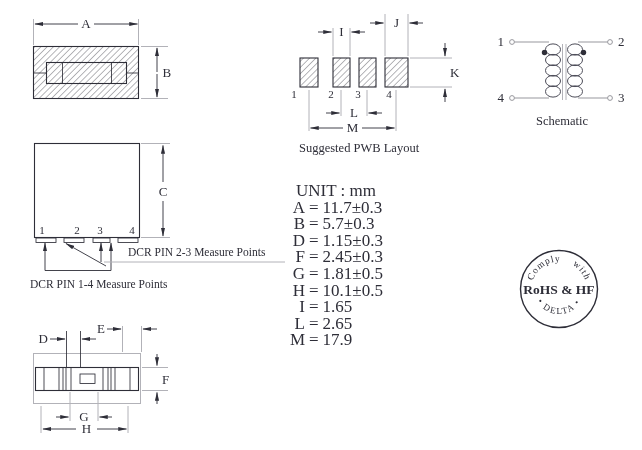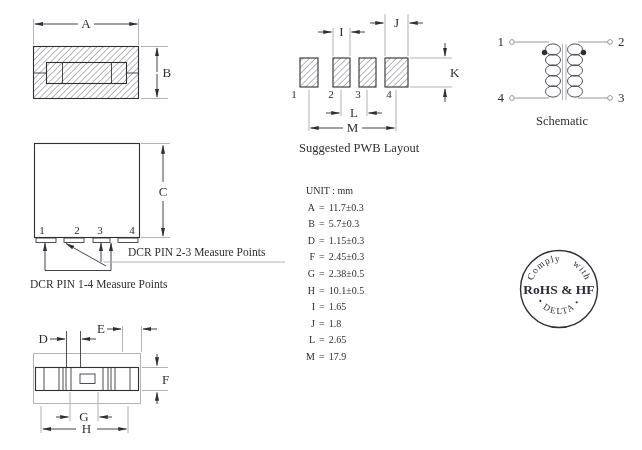--- a/index.html
+++ b/index.html
@@ -19,21 +19,21 @@
   .t{font-size:13px;}
   .n{font-size:11px;}
   .cap{font-size:12.5px;}
   .dcr{font-size:11.5px;}
   .mid{text-anchor:middle;}
   .end{text-anchor:end;}
   .stamp-arc{font-size:9.5px;letter-spacing:1px;word-spacing:9px;}
   .stamp-arc-b{font-size:9px;letter-spacing:1.6px;}
   .stamp-center{font-size:13.5px;font-weight:600;}
   
-  #dimlist{position:absolute;left:298px;top:183px;font-size:10px;line-height:16.6px;white-space:nowrap;}
+  #dimlist{position:absolute;left:288px;top:183px;font-size:17px;line-height:16.6px;white-space:nowrap;}
   #dimlist .unit{padding-left:8px;}
   .dim-letter{display:inline-block;width:17px;text-align:right;}
   .dim-eq{display:inline-block;padding:0 4px;}
 </style>
 </head>
 <body>
 
 <div id="stage">
 
 <svg id="drawing-svg" width="642" height="450" viewBox="0 0 642 450">
@@ -179,21 +179,20 @@
     </text>
   </g>
 </svg>
 
   <div id="dimlist">
     <div class="unit">UNIT : mm</div>
     <div class="dim-row"><span class="dim-letter">A</span><span class="dim-eq">=</span><span class="dim-value">11.7±0.3</span></div>
     <div class="dim-row"><span class="dim-letter">B</span><span class="dim-eq">=</span><span class="dim-value">5.7±0.3</span></div>
     <div class="dim-row"><span class="dim-letter">D</span><span class="dim-eq">=</span><span class="dim-value">1.15±0.3</span></div>
     <div class="dim-row"><span class="dim-letter">F</span><span class="dim-eq">=</span><span class="dim-value">2.45±0.3</span></div>
-    <div class="dim-row"><span class="dim-letter">G</span><span class="dim-eq">=</span><span class="dim-value">2.38±0.5</span></div>
+    <div class="dim-row"><span class="dim-letter">G</span><span class="dim-eq">=</span><span class="dim-value">1.81±0.5</span></div>
     <div class="dim-row"><span class="dim-letter">H</span><span class="dim-eq">=</span><span class="dim-value">10.1±0.5</span></div>
     <div class="dim-row"><span class="dim-letter">I</span><span class="dim-eq">=</span><span class="dim-value">1.65</span></div>
-    <div class="dim-row"><span class="dim-letter">J</span><span class="dim-eq">=</span><span class="dim-value">1.8</span></div>
     <div class="dim-row"><span class="dim-letter">L</span><span class="dim-eq">=</span><span class="dim-value">2.65</span></div>
     <div class="dim-row"><span class="dim-letter">M</span><span class="dim-eq">=</span><span class="dim-value">17.9</span></div>
   </div>
 
 </div>
 
 </body></html>

